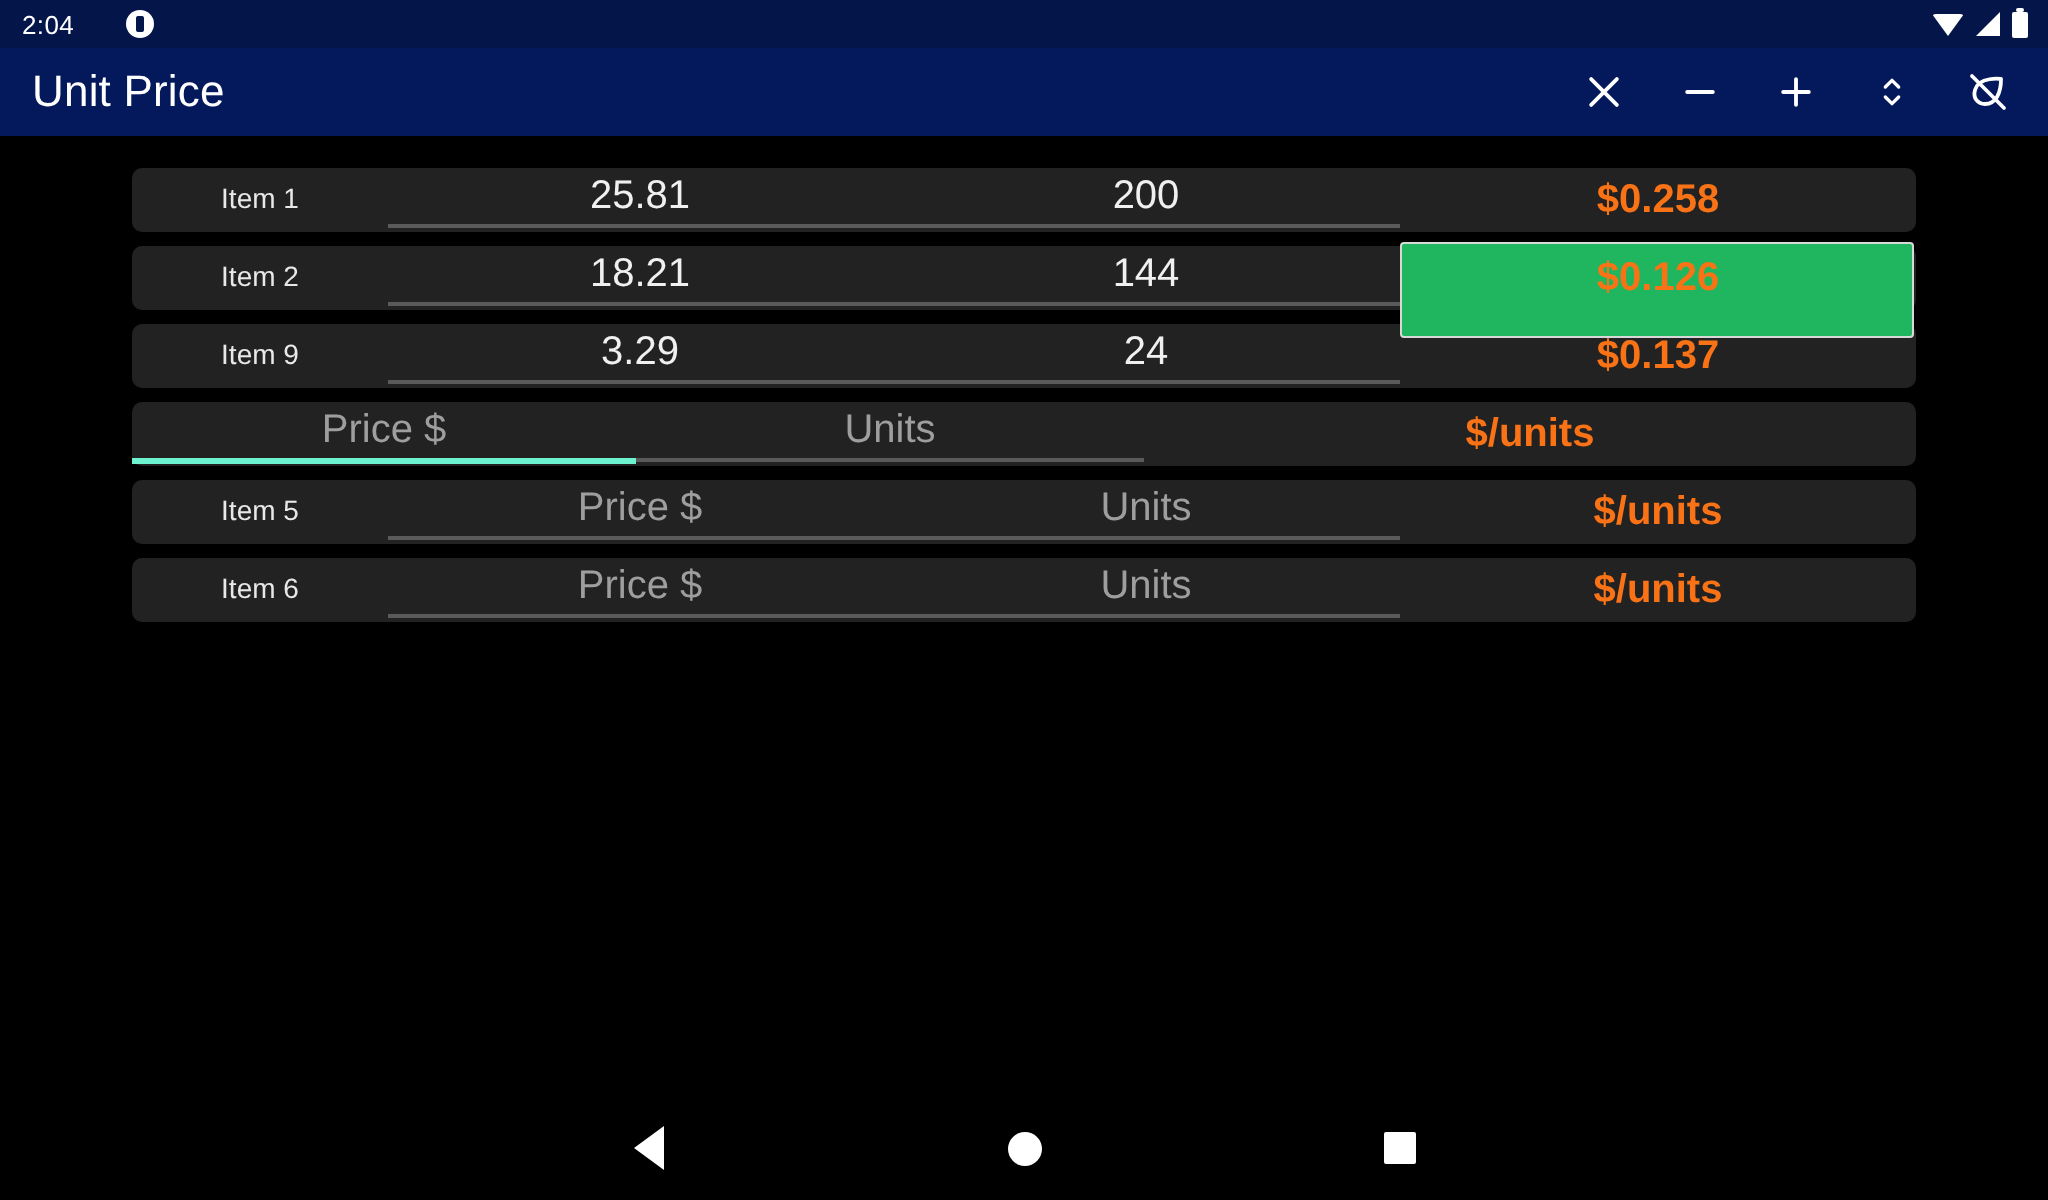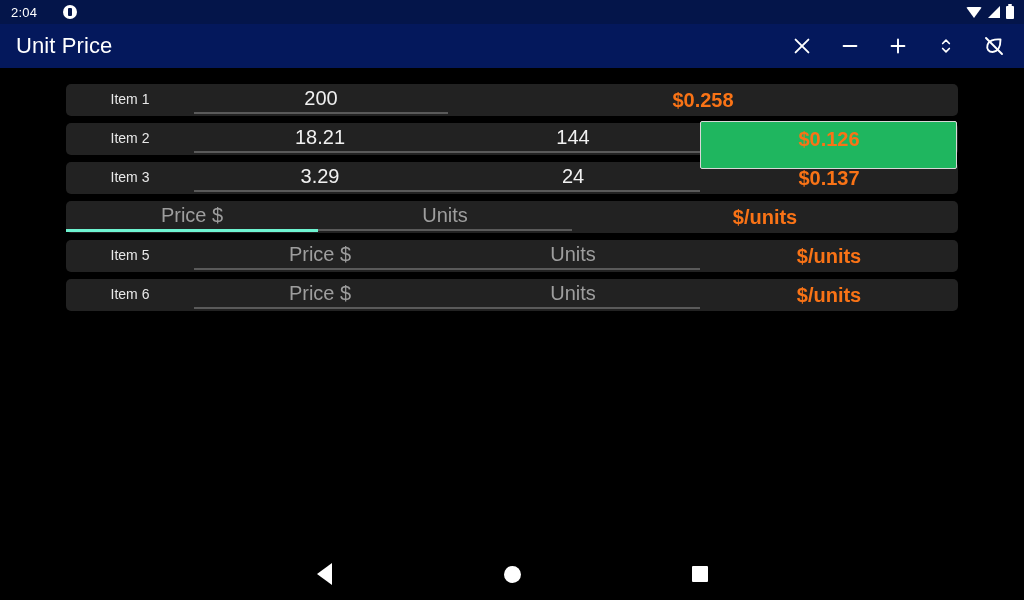--- a/index.html
+++ b/index.html
@@ -301,20 +301,24 @@
           </svg>
         </span>
       </div>
 
     </div>
   </div>
 
   <div class="item-list">
       <div class="item-row">
         <div class="cell-label">Item 1</div>
+        <div class="cell-field cell-price">
+          <span class="field-text">25.81</span>
+          <div class="field-underline"></div>
+        </div>
         <div class="cell-field cell-units">
           <span class="field-text">200</span>
           <div class="field-underline"></div>
         </div>
         <div class="cell-result">
           <span class="result-text">$0.258</span>
         </div>
       </div>
       <div class="item-row">
         <div class="cell-label">Item 2</div>
@@ -325,21 +329,21 @@
         <div class="cell-field cell-units">
           <span class="field-text">144</span>
           <div class="field-underline"></div>
         </div>
         <div class="cell-result">
           <div class="result-highlight" style="background: rgb(31, 182, 95);"></div>
           <span class="result-text">$0.126</span>
         </div>
       </div>
       <div class="item-row">
-        <div class="cell-label">Item 3</div>
+        <div class="cell-label">Item 9</div>
         <div class="cell-field cell-price">
           <span class="field-text">3.29</span>
           <div class="field-underline"></div>
         </div>
         <div class="cell-field cell-units">
           <span class="field-text">24</span>
           <div class="field-underline"></div>
         </div>
         <div class="cell-result">
           <span class="result-text">$0.137</span>

